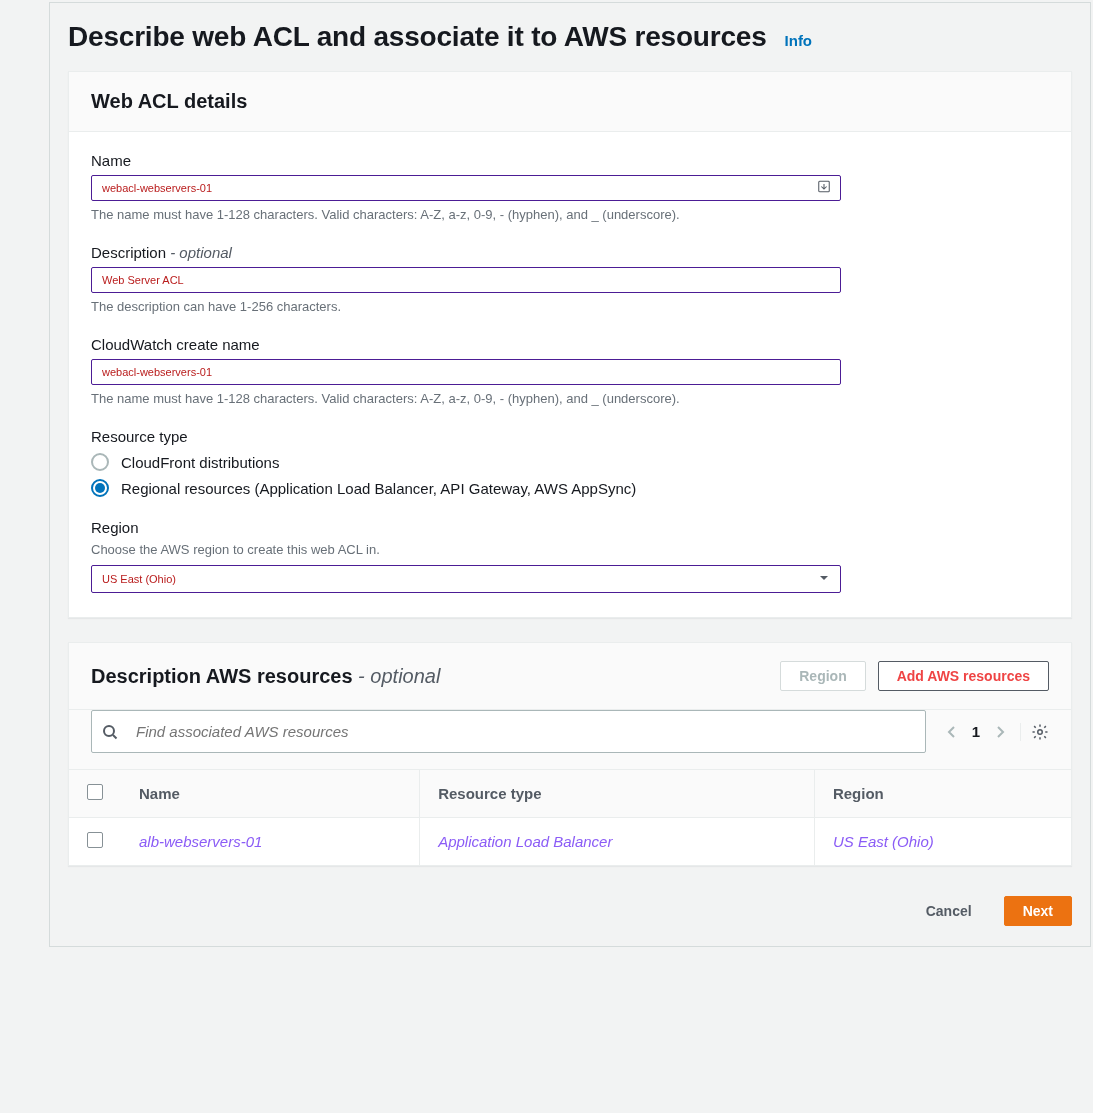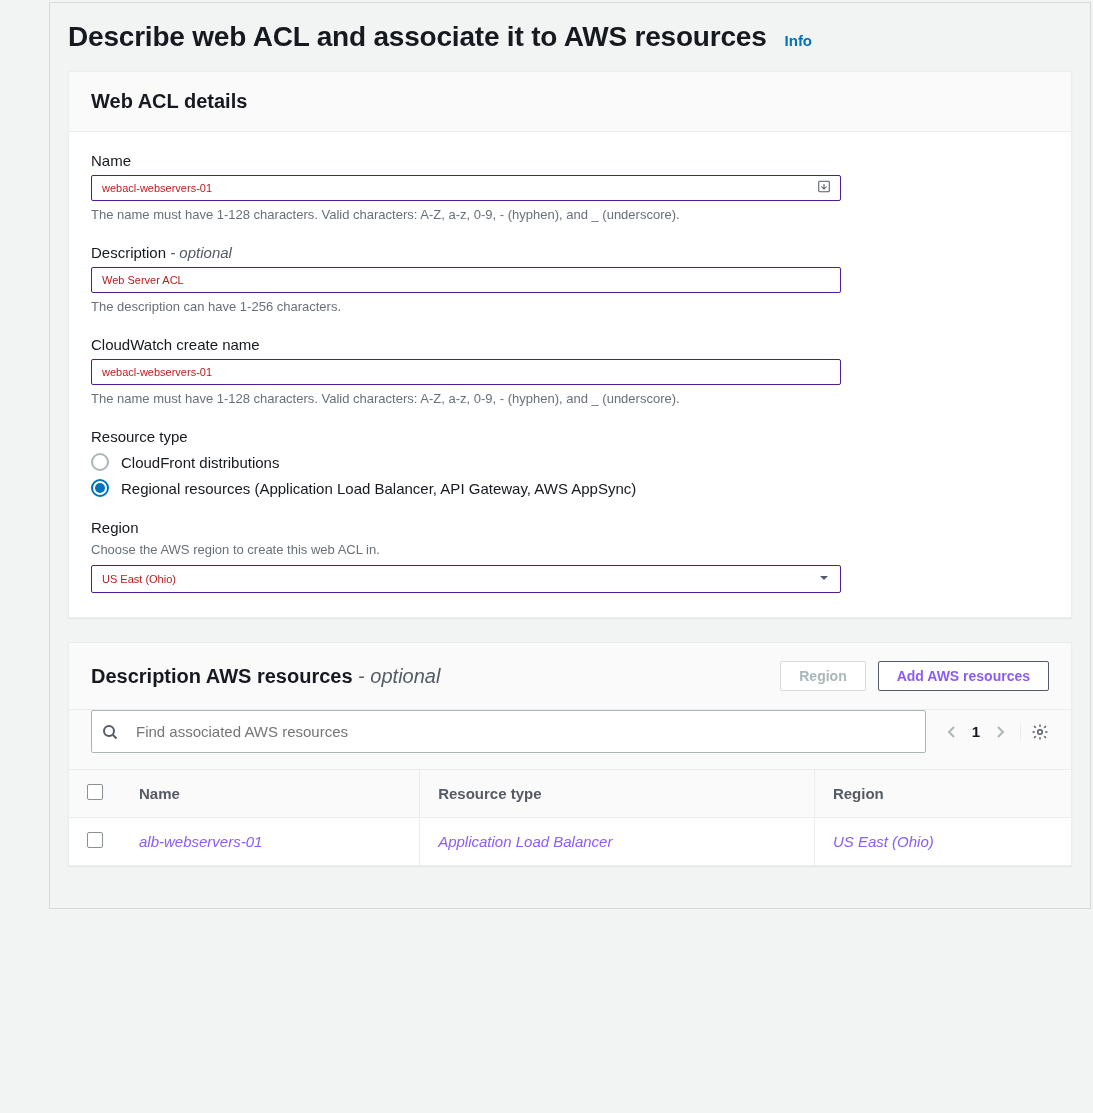--- a/index.html
+++ b/index.html
@@ -129,21 +129,21 @@
     width: 10px; height: 10px;
     background: #0073bb;
     border-radius: 50%;
   }
   .radio-label { font-size: 15px; }
 
   .panel-actions { display: flex; gap: 12px; }
   .btn {
     border: 1px solid #545b64;
     background: #fff;
-    color: #8b5cf6;
+    color: #ef4444;
     font-weight: 700;
     padding: 6px 18px;
     font-size: 14px;
     border-radius: 2px;
     cursor: pointer;
   }
   .btn.disabled {
     border-color: #d5dbdb;
     color: #aab7b8;
     cursor: default;
@@ -174,20 +174,21 @@
     border: 1px solid #aab7b8;
     border-radius: 2px;
     padding: 6px 10px;
     background: #fff;
   }
   .search-box input {
     border: none;
     outline: none;
     flex: 1;
     font-size: 15px;
+    font-style: italic;
     color: #1d4ed8;
   }
   .search-box svg { margin-right: 8px; }
   .pager {
     display: flex;
     align-items: center;
     gap: 14px;
     color: #879196;
     font-size: 15px;
   }
@@ -354,14 +355,18 @@
         <tr>
           <td><span class="checkbox"></span></td>
           <td>alb-webservers-01</td>
           <td>Application Load Balancer</td>
           <td>US East (Ohio)</td>
         </tr>
       </tbody>
     </table>
   </div>
 
+  <div class="footer">
+    <button class="btn link">Cancel</button>
+    <button class="btn primary">Next</button>
+  </div>
 
 </div>
 
 </body></html>

